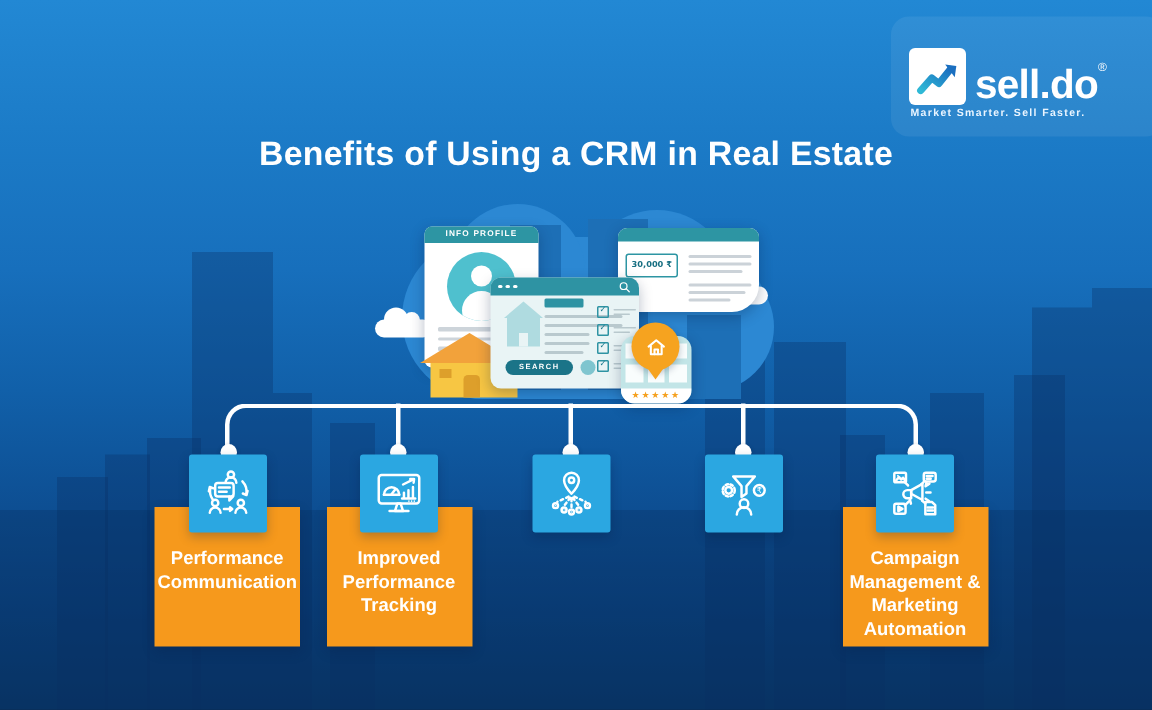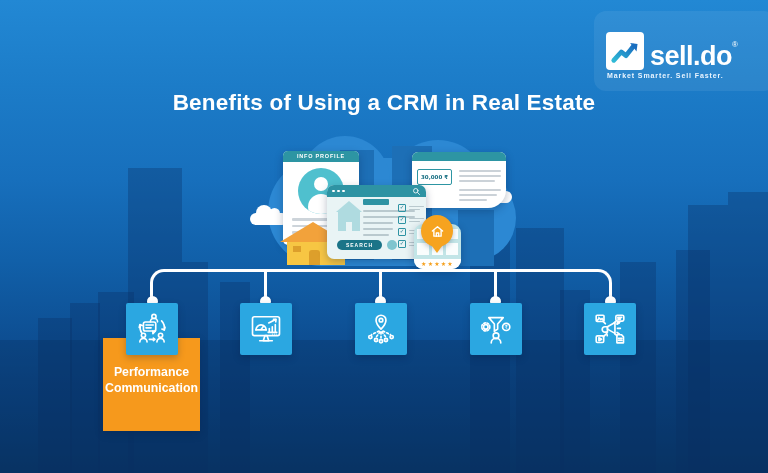--- a/index.html
+++ b/index.html
@@ -259,20 +259,25 @@
         <path d="M3.5 11l.4-1.9 1.7.6"></path>
       <circle cx="6.3" cy="16.2" r="1.4"></circle>
         <path d="M3.9 20.6c0-1.3 1.1-2.4 2.4-2.4s2.4 1.1 2.4 2.4"></path>
       <circle cx="17.7" cy="16.2" r="1.4"></circle>
         <path d="M15.3 20.6c0-1.3 1.1-2.4 2.4-2.4s2.4 1.1 2.4 2.4"></path>
       <path d="M10.2 18.9h3.6"></path>
         <path d="M12.9 18.1l.9.8-.9.8"></path>
     </svg>
   </div>
 
+  <div class="benefit-box" style="left:217.5px;">
+    <div class="benefit-label">Improved
+Performance
+Tracking</div>
+  </div>
   <div class="icon-sq" style="left:240px;">
     <svg width="36" height="36" viewBox="0 0 24 24" class="lineart">
       <rect x="3" y="3.8" width="18" height="12.6" rx="1.3"></rect>
       <path d="M10.2 19.8l1.1-3.4h1.4l1.1 3.4z"></path>
         <path d="M7.8 19.8h8.4"></path>
       <path d="M5.3 12.6a3.4 3.4 0 0 1 6.8 0"></path>
         <path d="M5.3 12.6h6.8"></path>
         <path d="M8.7 12.3l1.6-2.1"></path>
       <path d="M14.2 13.9v-2.2M16.2 13.9v-3.4M18.2 13.9v-4.8"></path>
         <path d="M13.4 14.2h5.8"></path>
@@ -309,20 +314,26 @@
       <path d="M7.2 4.4h9.6l-3.7 4.3V12l-2.2 1.6V8.7z"></path>
       <circle cx="5.2" cy="10.6" r="1.5"></circle>
         <circle cx="5.2" cy="10.6" r="2.7" stroke-dasharray="1.1 1.1"></circle>
       <circle cx="18.8" cy="10.6" r="2.4"></circle>
       <text x="18.8" y="11.9" font-size="3.6" text-anchor="middle" fill="#fff" stroke="none" font-family="DejaVu Sans, sans-serif">₹</text>
       <circle cx="12" cy="16.5" r="1.9"></circle>
         <path d="M8.8 21.3c0-1.8 1.4-3.2 3.2-3.2s3.2 1.4 3.2 3.2"></path>
     </svg>
   </div>
 
+  <div class="benefit-box" style="left:561.5px;">
+    <div class="benefit-label">Campaign
+Management &amp;
+Marketing
+Automation</div>
+  </div>
   <div class="icon-sq" style="left:584px;">
     <svg width="36" height="36" viewBox="0 0 24 24" class="lineart">
       <path d="M10.3 10.5l5-2.8v7.2l-5-2.8z"></path>
       <path d="M8.6 10.5h1.7v3.6H8.6a1.8 1.8 0 0 1 0-3.6z"></path>
       <path d="M9.6 14.1l.6 2.4"></path>
       <path d="M16.7 8.8l1.5-1M17 11.6h1.9M16.7 14.3l1.5 1"></path>
       <rect x="2.8" y="2.8" width="5.2" height="4.2" rx="0.6"></rect>
         <path d="M3.6 6.2l1.3-1.5 1 1.1.8-.8 1 1.2"></path>
         <circle cx="4.4" cy="4.1" r="0.4" fill="#fff" stroke="none"></circle>
       <rect x="15.9" y="2.8" width="5.3" height="3.9" rx="1"></rect>

